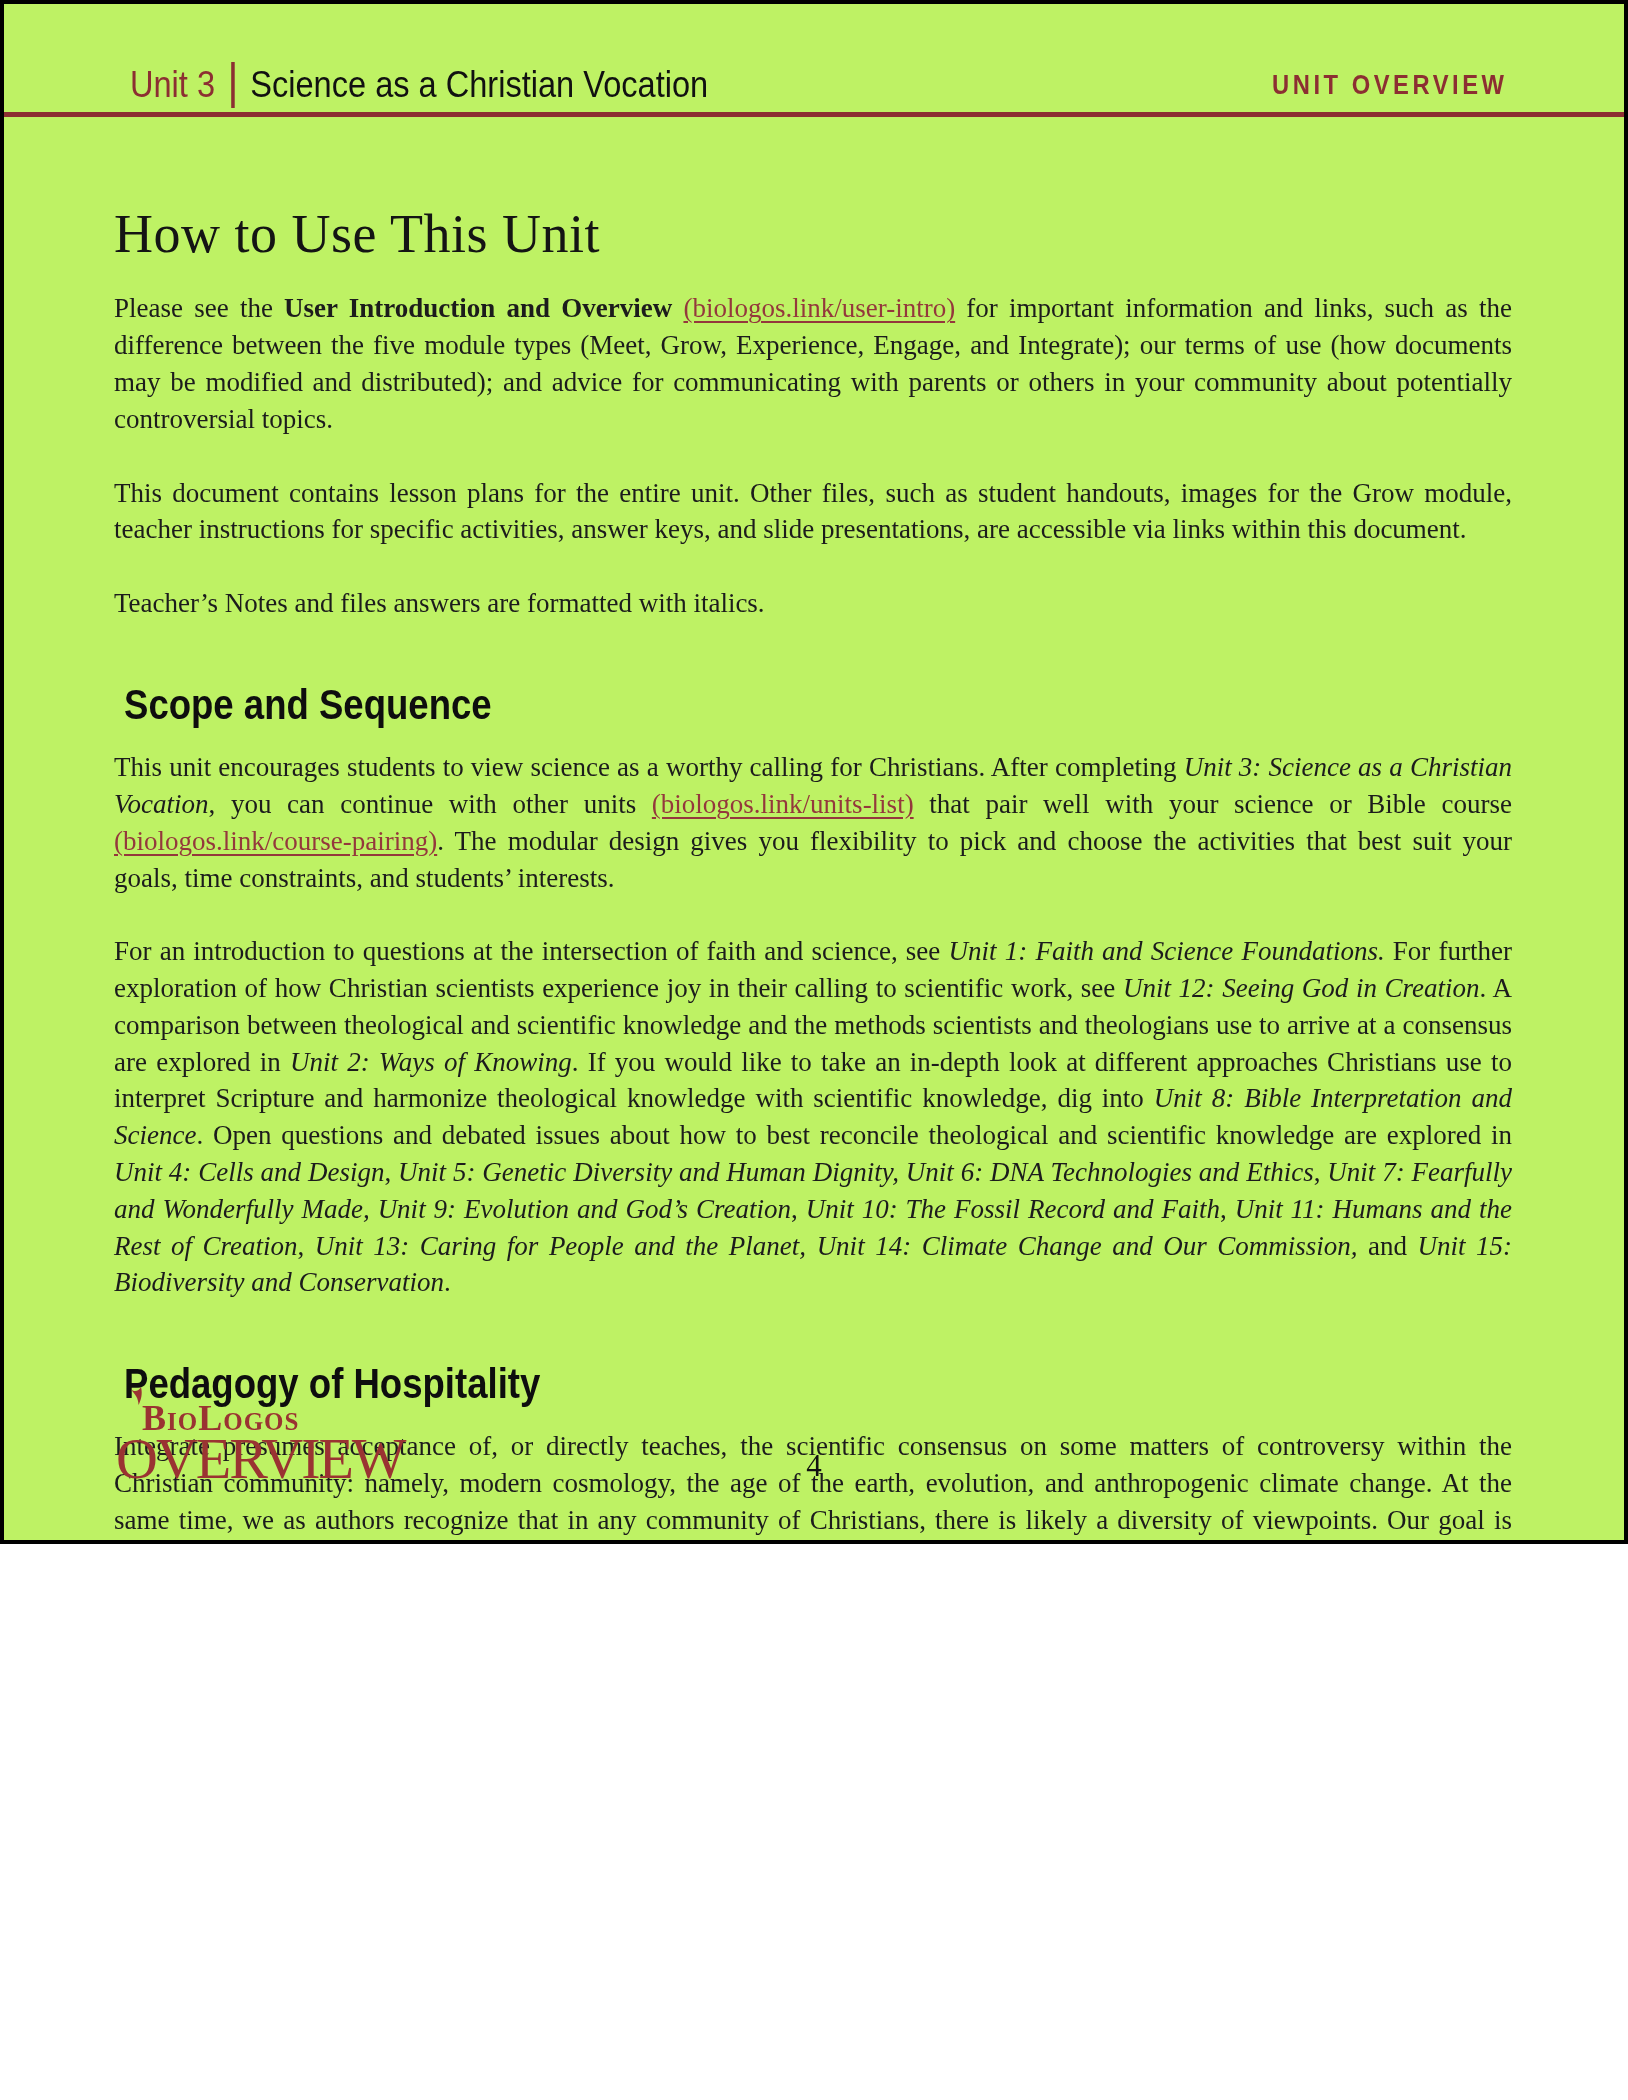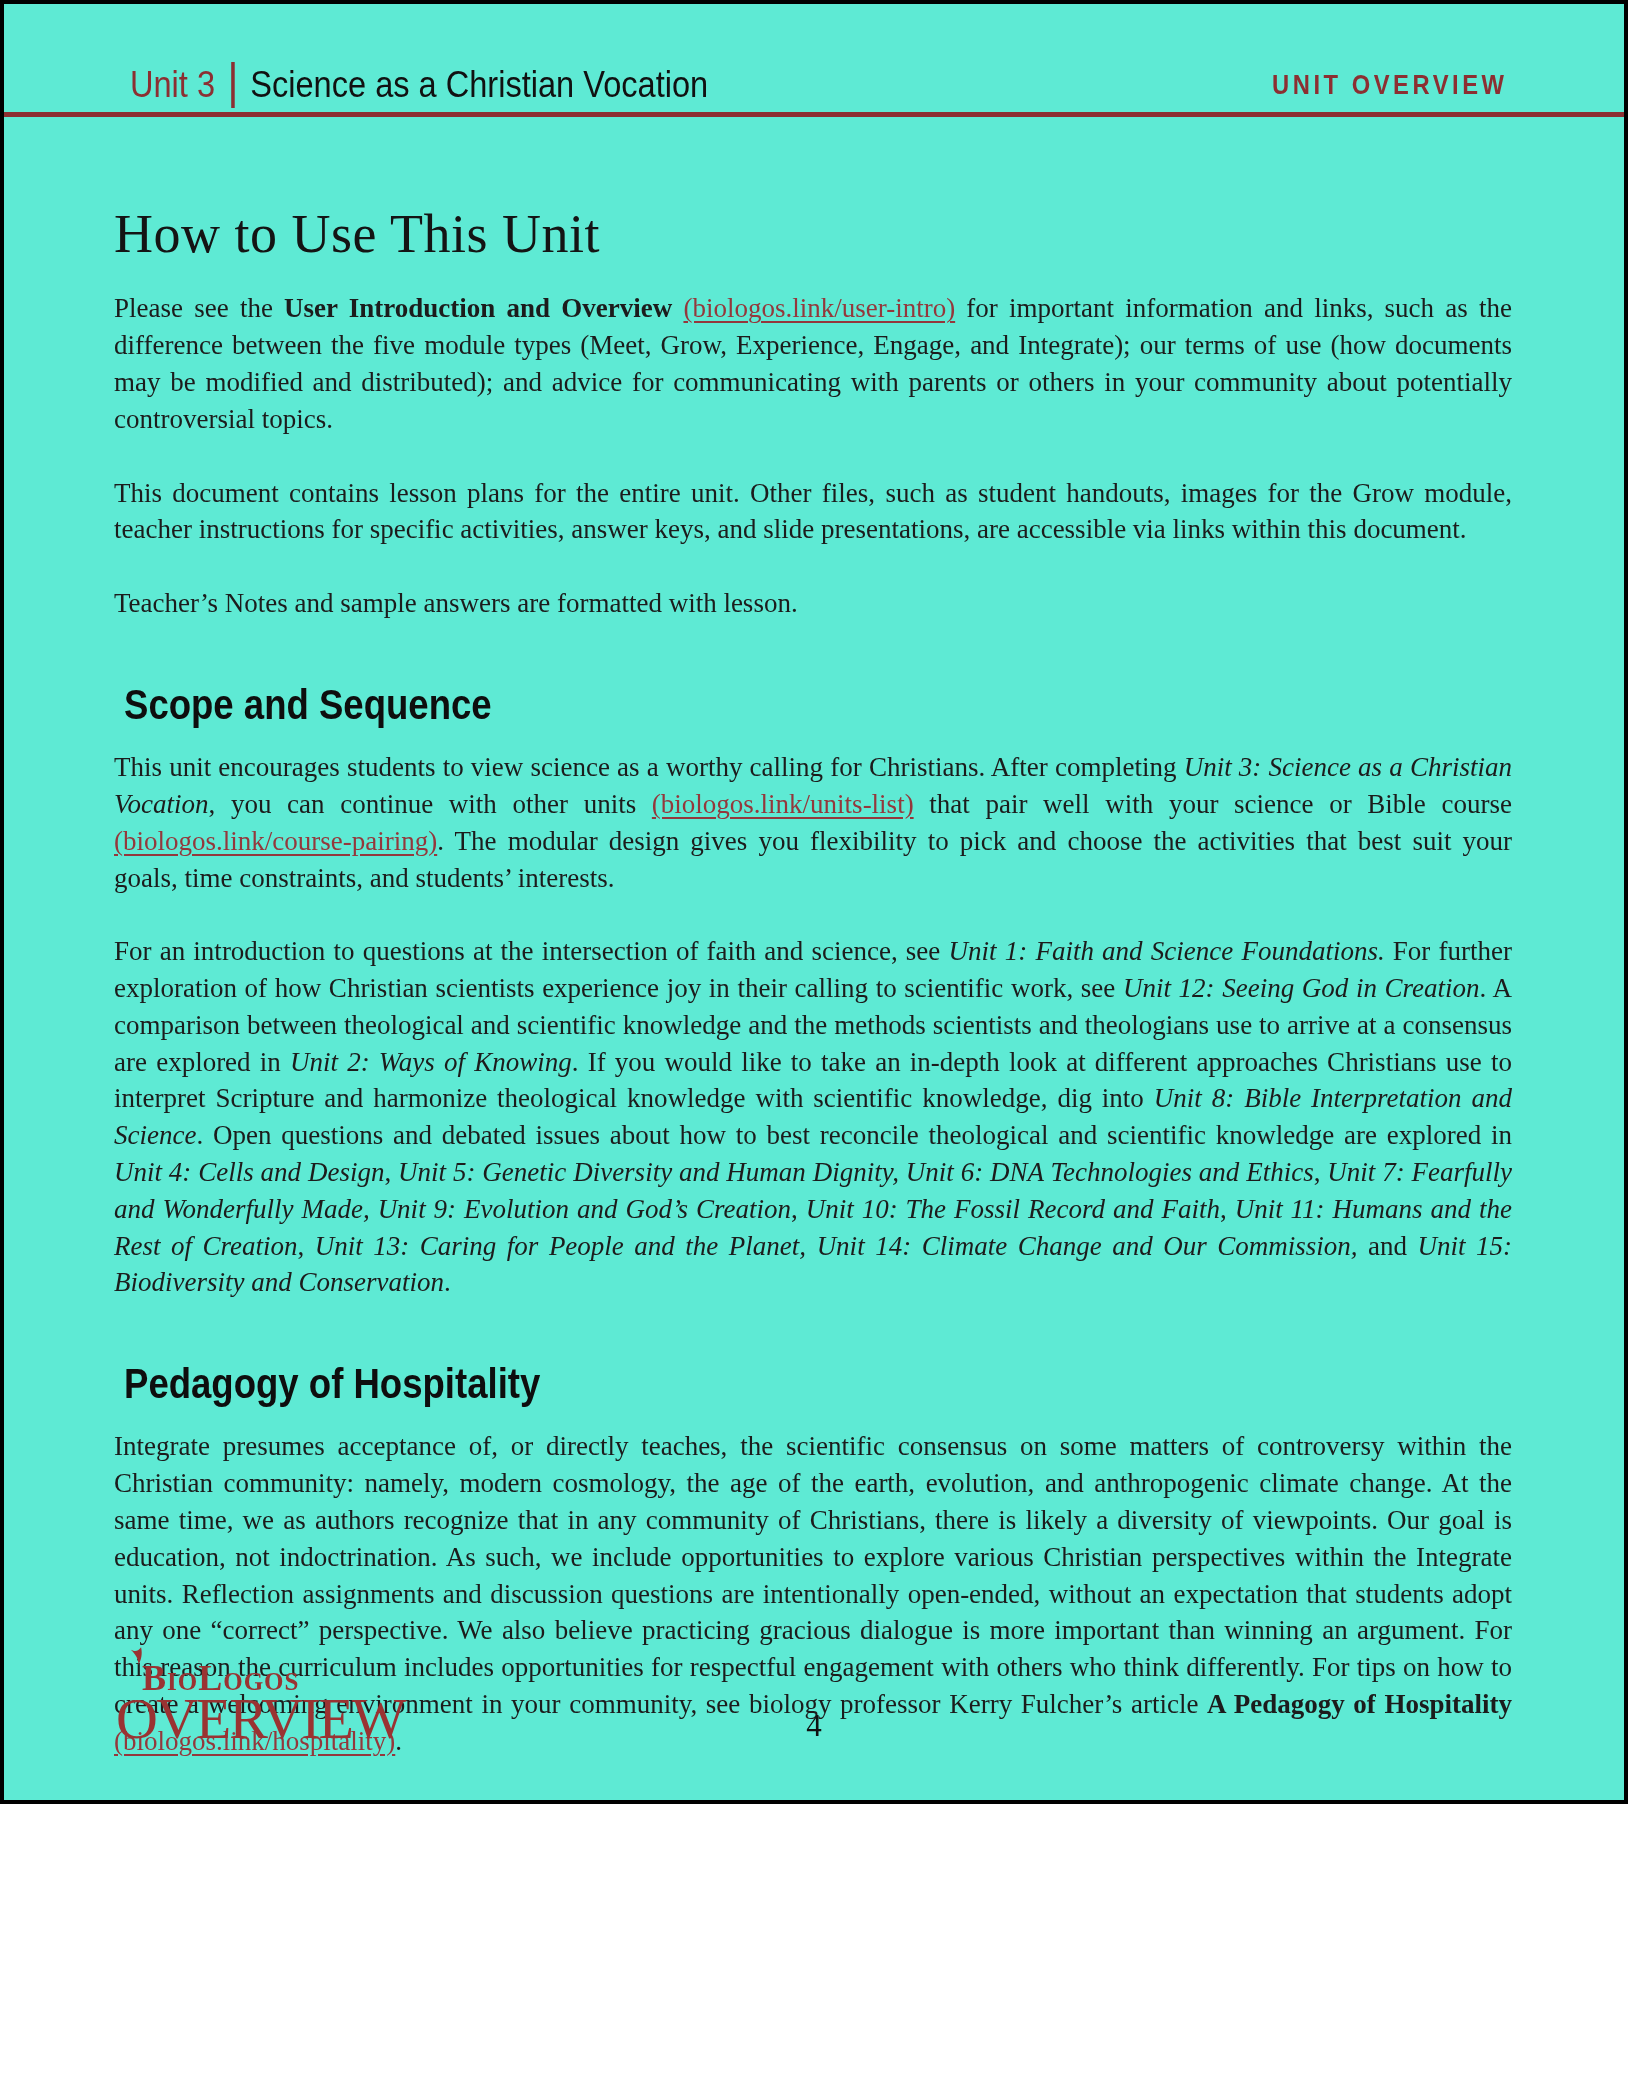--- a/index.html
+++ b/index.html
@@ -6,22 +6,22 @@
     --accent:#8C2F32;
     --link:#94383C;
     --logo:#9A3332;
     --text:#1C1C1C;
     --border:#000000;
   }
   *{box-sizing:border-box;}
   html,body{margin:0;padding:0;background:#fff;}
   .page{
     position:relative;
-    width:1628px;height:1804px;
-    background:#5eead4;
+    width:1628px;height:1544px;
+    background:#bef264;
     border:4px solid var(--border);
     overflow:hidden;
     font-family:"Liberation Serif",serif;
     color:var(--text);
   }
   
   .page-header{
     display:flex;justify-content:space-between;align-items:center;
     padding:54px 116px 0 126px;
     height:108px;
@@ -102,21 +102,21 @@
     </div>
     <div class="page-type">UNIT OVERVIEW</div>
   </header>
   <div class="header-rule"></div>
 
   <main class="doc-main">
     <h1 class="doc-title">How to Use This Unit</h1>
 
     <p class="body-par">Please see the <strong>User Introduction and Overview</strong> <a href="#" class="doc-link">(biologos.link/user-intro)</a> for important information and links, such as the difference between the five module types (Meet, Grow, Experience, Engage, and Integrate); our terms of use (how documents may be modified and distributed); and advice for communicating with parents or others in your community about potentially controversial topics.</p>
     <p class="body-par">This document contains lesson plans for the entire unit. Other files, such as student handouts, images for the Grow module, teacher instructions for specific activities, answer keys, and slide presentations, are accessible via links within this document.</p>
-    <p class="body-par">Teacher’s Notes and sample answers are formatted with lesson.</p>
+    <p class="body-par">Teacher’s Notes and files answers are formatted with italics.</p>
 
     <h2 class="section-heading"><span>Scope and Sequence</span></h2>
     <p class="body-par">This unit encourages students to view science as a worthy calling for Christians. After completing <em>Unit 3: Science as a Christian Vocation</em>, you can continue with other units <a href="#" class="doc-link">(biologos.link/units-list)</a> that pair well with your science or Bible course <a href="#" class="doc-link">(biologos.link/course-pairing)</a>. The modular design gives you flexibility to pick and choose the activities that best suit your goals, time constraints, and students’ interests.</p>
     <p class="body-par">For an introduction to questions at the intersection of faith and science, see <em>Unit 1: Faith and Science Foundations.</em> For further exploration of how Christian scientists experience joy in their calling to scientific work, see <em>Unit 12: Seeing God in Creation</em>. A comparison between theological and scientific knowledge and the methods scientists and theologians use to arrive at a consensus are explored in <em>Unit 2: Ways of Knowing</em>. If you would like to take an in-depth look at different approaches Christians use to interpret Scripture and harmonize theological knowledge with scientific knowledge, dig into <em>Unit 8: Bible Interpretation and Science</em>. Open questions and debated issues about how to best reconcile theological and scientific knowledge are explored in <em>Unit 4: Cells and Design</em>, <em>Unit 5: Genetic Diversity and Human Dignity,</em> <em>Unit 6: DNA Technologies and Ethics</em>, <em>Unit 7: Fearfully and Wonderfully Made,</em> <em>Unit 9: Evolution and God’s Creation</em>, <em>Unit 10: The Fossil Record and Faith</em>, <em>Unit 11: Humans and the Rest of Creation</em>, <em>Unit 13: Caring for People and the Planet,</em> <em>Unit 14: Climate Change and Our Commission,</em> and <em>Unit 15: Biodiversity and Conservation</em>.</p>
 
     <h2 class="section-heading"><span>Pedagogy of Hospitality</span></h2>
     <p class="body-par">Integrate presumes acceptance of, or directly teaches, the scientific consensus on some matters of controversy within the Christian community: namely, modern cosmology, the age of the earth, evolution, and anthropogenic climate change. At the same time, we as authors recognize that in any community of Christians, there is likely a diversity of viewpoints. Our goal is education, not indoctrination. As such, we include opportunities to explore various Christian perspectives within the Integrate units. Reflection assignments and discussion questions are intentionally open-ended, without an expectation that students adopt any one “correct” perspective. We also believe practicing gracious dialogue is more important than winning an argument. For this reason the curriculum includes opportunities for respectful engagement with others who think differently. For tips on how to create a welcoming environment in your community, see biology professor Kerry Fulcher’s article <strong>A Pedagogy of Hospitality</strong> <a href="#" class="doc-link">(biologos.link/hospitality)</a>.</p>
   </main>
 
   <footer class="doc-footer">

